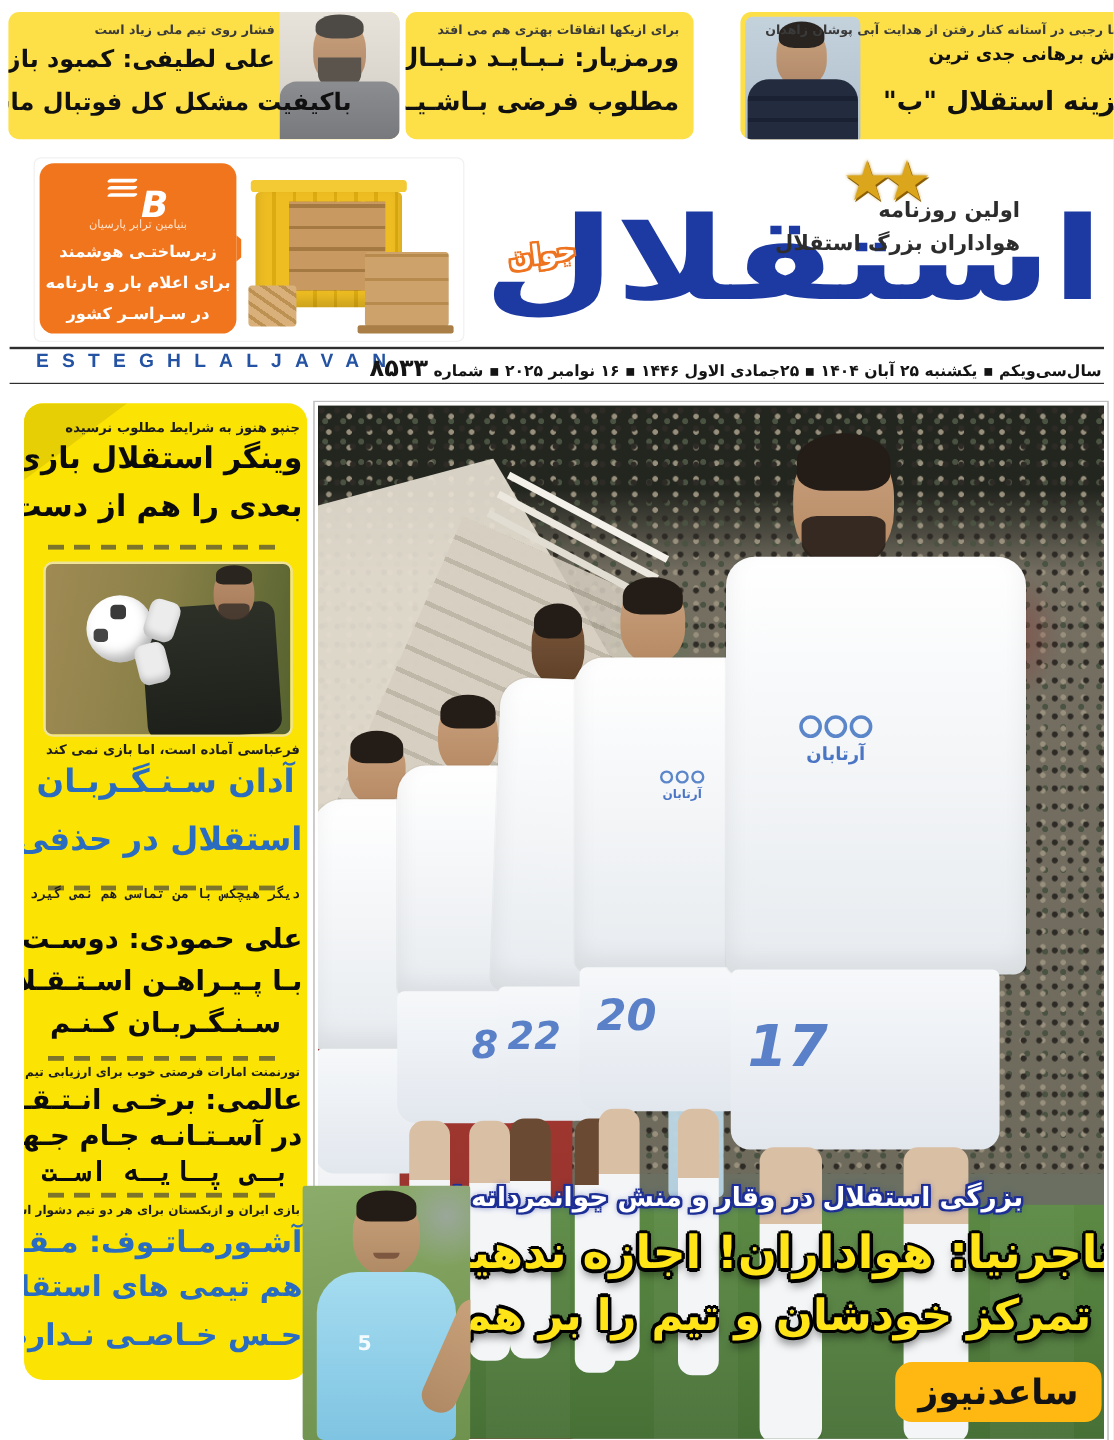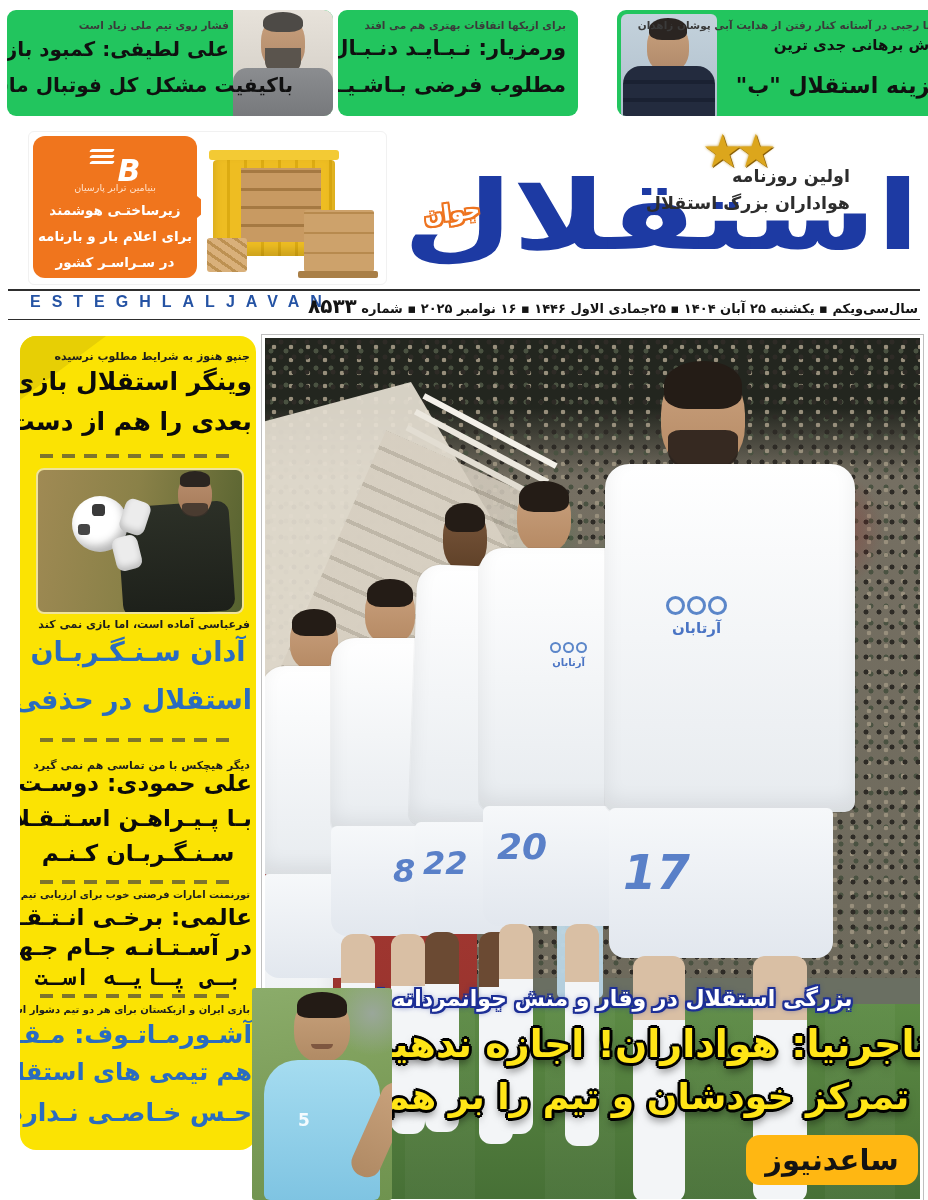--- a/index.html
+++ b/index.html
@@ -1,20 +1,20 @@
 <!DOCTYPE html>
 <html lang="fa"><head>
 <meta charset="utf-8">
 <style>
   html,body{margin:0;padding:0;background:#fff;}
   .page{position:relative;width:928px;height:1200px;background:#fff;overflow:hidden;
         font-family:"DejaVu Sans",sans-serif;}
 
   
-  .card{position:absolute;top:10px;height:106px;background:#22c55e;border-radius:9px;overflow:hidden;text-decoration:underline;}
+  .card{position:absolute;top:10px;height:106px;background:#fde047;border-radius:9px;overflow:hidden;text-decoration:underline;}
   .card-kicker{position:absolute;font-size:10.5px;font-weight:bold;color:#3a3a3a;direction:rtl;white-space:nowrap;}
   .card-line{position:absolute;font-weight:bold;color:#101010;direction:rtl;white-space:nowrap;}
   .photo-man{position:absolute;overflow:hidden;}
   .pm-head{position:absolute;border-radius:46% 46% 42% 42%;background:linear-gradient(#c9a17d,#b0896a);}
   .pm-hair{position:absolute;border-radius:50% 50% 34% 34%;background:#2a2421;}
   .pm-body{position:absolute;border-radius:14px 14px 0 0;}
 
   
   .ad-box{position:absolute;left:28px;top:131px;width:357px;height:152px;background:#fff;border:1px solid #f1f1f1;border-radius:6px;}
   .ad-orange{position:absolute;left:4px;top:4px;width:164px;height:142px;background:#f0751d;border-radius:12px;}
@@ -222,21 +222,21 @@
       <div class="gk-glove" style="left:84px;top:30px;transform:rotate(18deg);"></div>
       <div class="gk-glove" style="left:76px;top:66px;transform:rotate(-14deg);"></div>
     </div>
 
     <div class="sb-kicker" style="top:282px;">فرعباسی آماده است، اما بازی نمی کند</div>
     <div class="sb-line blue" style="top:300px;">آدان سـنـگـربـان</div>
     <div class="sb-line blue" style="top:348px;">استقلال در حذفی</div>
 
     <div class="dash" style="top:402px;"></div>
 
-    <div class="sb-kicker" style="top:423px;">دیگر هیچکس با من تماسی هم نمی گیرد</div>
+    <div class="sb-kicker" style="top:402px;font-family:Liberation Mono, monospace;">دیگر هیچکس با من تماسی هم نمی گیرد</div>
     <div class="sb-line" style="top:434px;font-size:23px;">علی حمودی: دوسـت داشتم</div>
     <div class="sb-line" style="top:469px;font-size:23px;">بـا پـیـراهـن اسـتـقـلال</div>
     <div class="sb-line" style="top:504px;font-size:23px;">سـنـگـربـان کـنـم</div>
 
     <div class="dash" style="top:544px;"></div>
 
     <div class="sb-kicker" style="top:553px;font-size:10px;">تورنمنت امارات فرصتی خوب برای ارزیابی تیم ملی است</div>
     <div class="sb-line" style="top:568px;font-size:23px;">عالمی: برخـی انـتـقـادات</div>
     <div class="sb-line" style="top:598px;font-size:23px;">در آسـتـانـه جـام جـهـانـی</div>
     <div class="sb-line" style="top:628px;font-size:23px;font-family:Liberation Mono, monospace;">بـی پـایـه اسـت</div>

